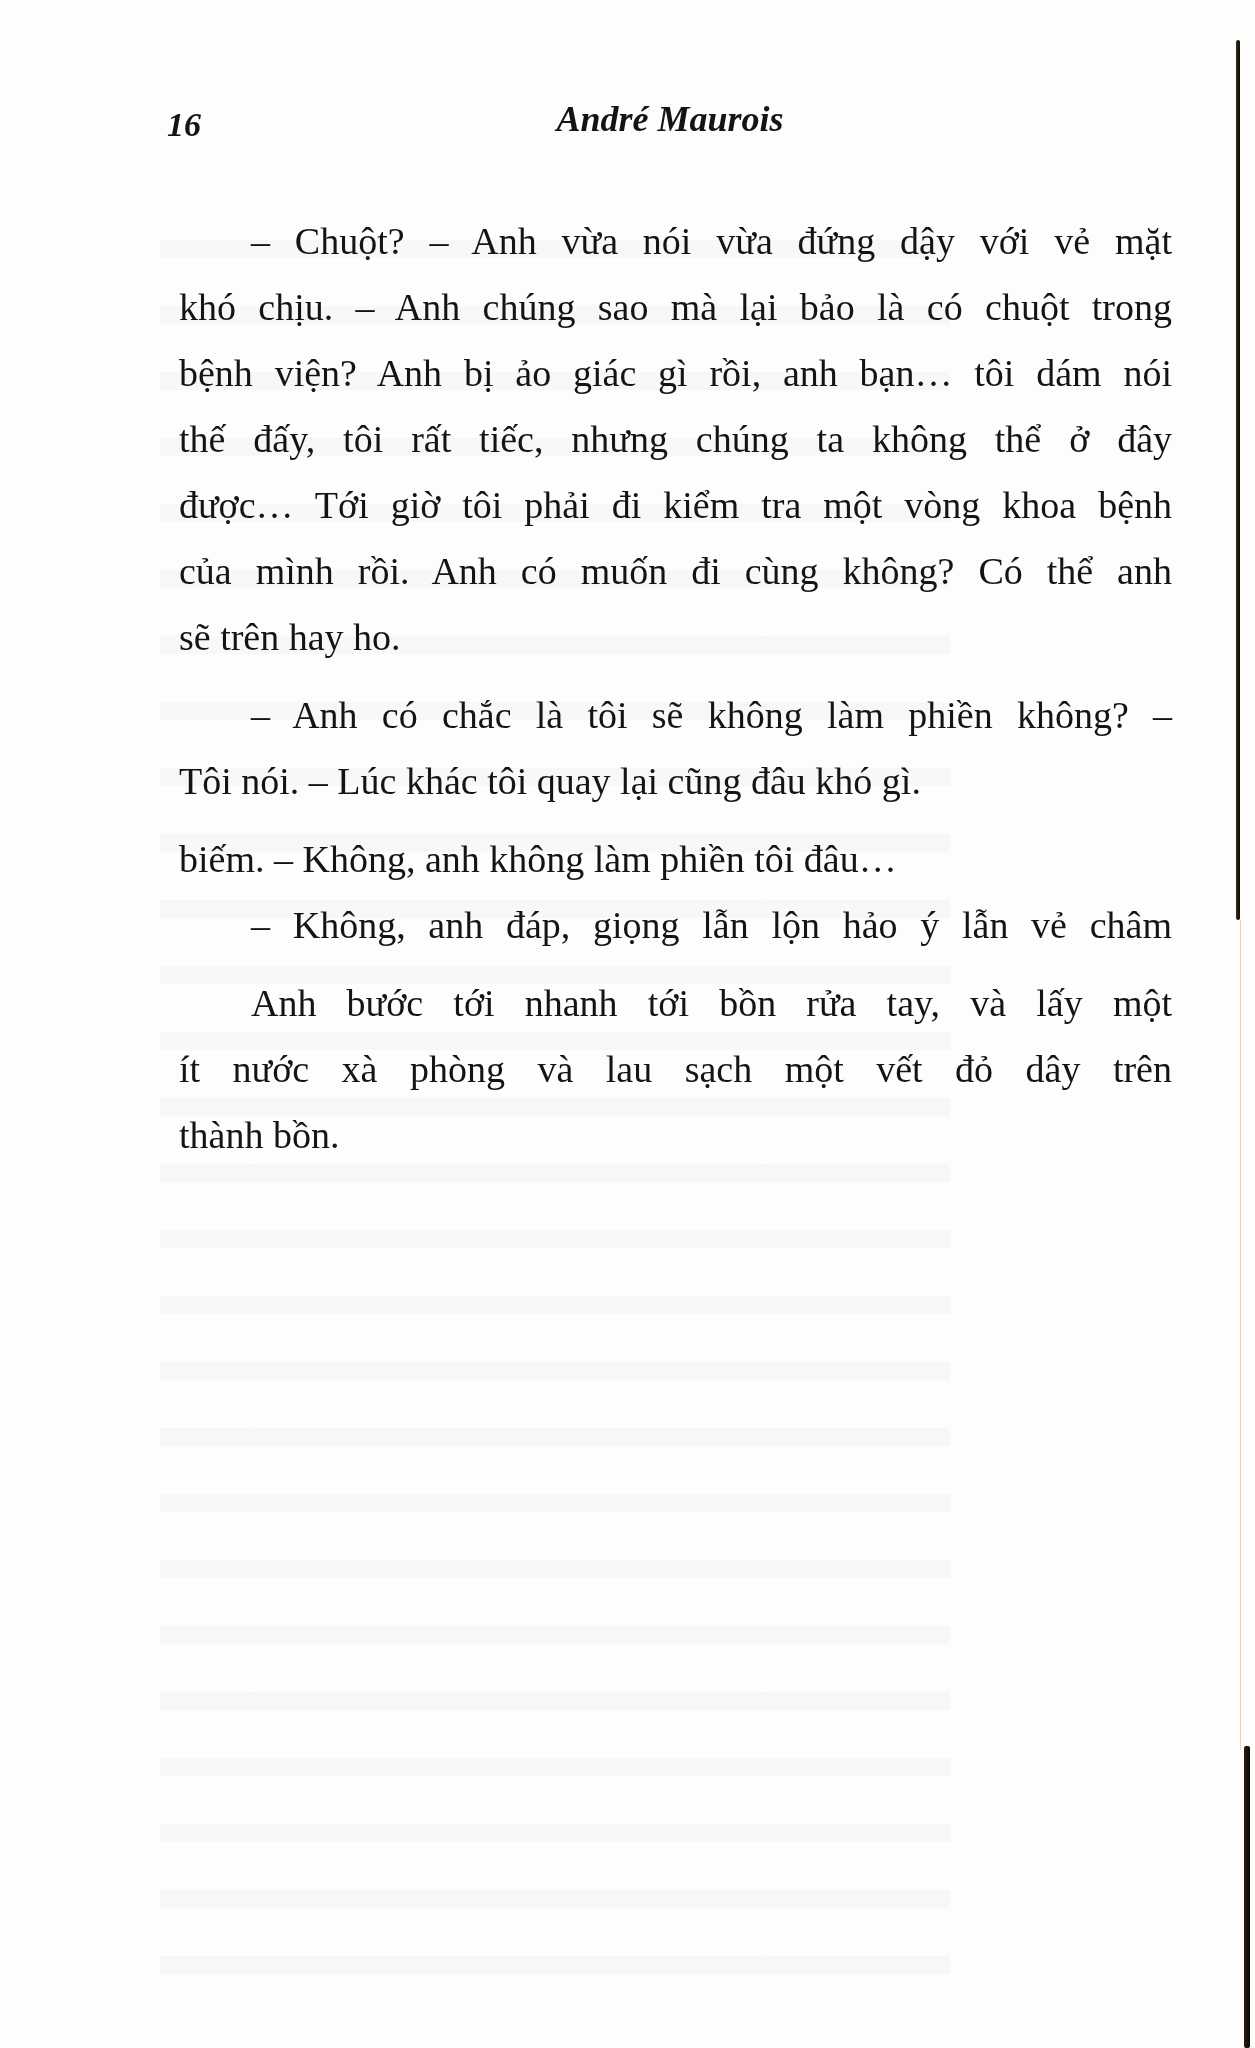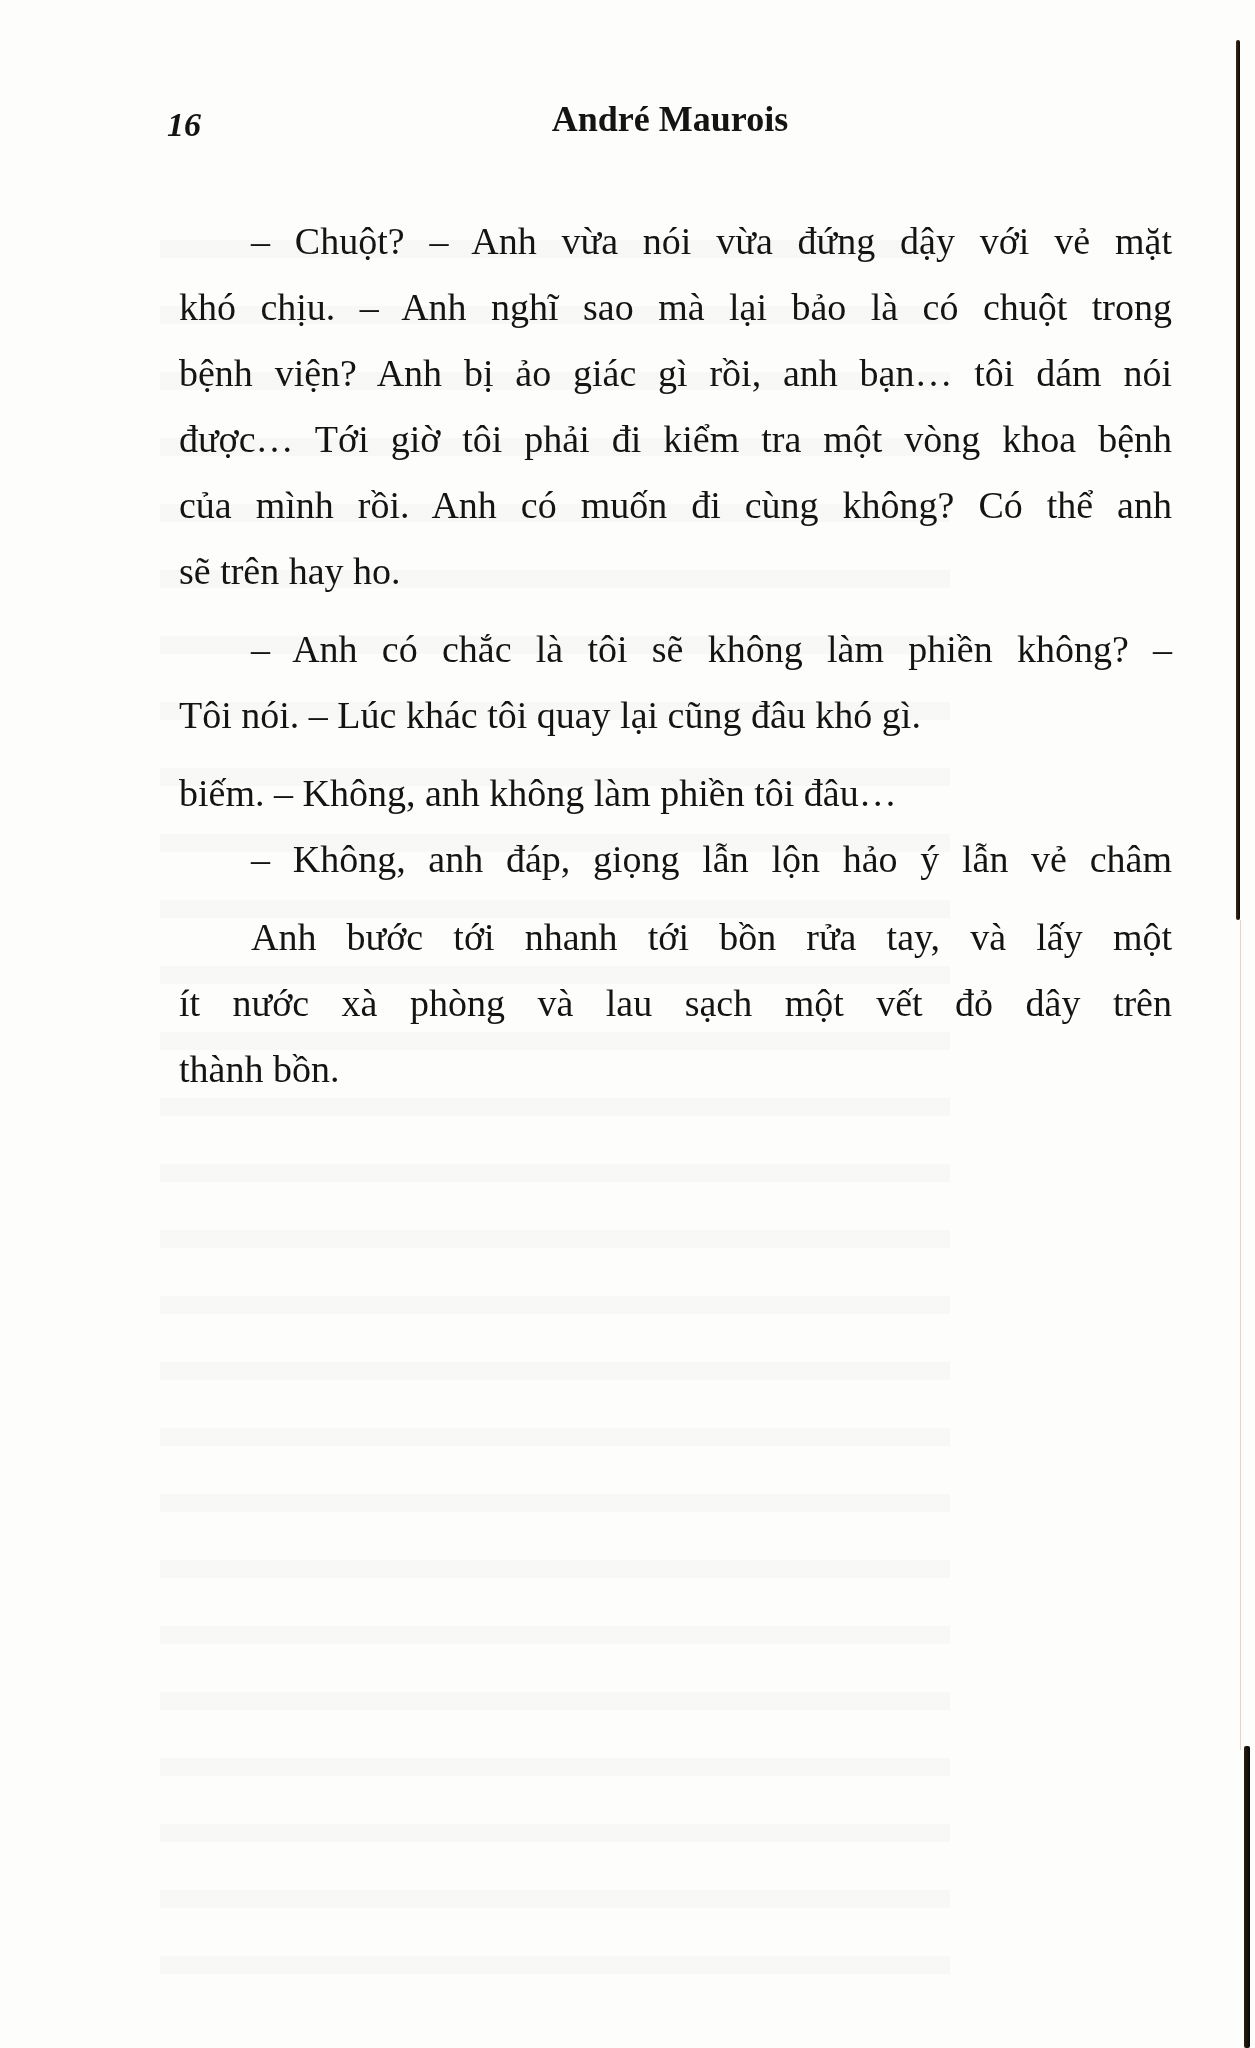--- a/index.html
+++ b/index.html
@@ -12,21 +12,21 @@
   .page { position:absolute; left:0; top:0; width:1040px; height:2048px;border-radius:19px; }
   .bleed { position:absolute; left:160px; right:90px; top:200px; bottom:60px;
     background:repeating-linear-gradient(180deg, transparent 0 40px, rgba(200,200,200,0.10) 40px 58px, transparent 58px 66px); }
   .edge-top { position:absolute; left:1236px; top:40px; width:4px; height:880px;
     background:linear-gradient(90deg,#3a2a18,#0d0a06); border-radius:2px; }
   .edge-thin { position:absolute; left:1240px; top:920px; width:1px; height:830px; background:#e8d2c0; }
   .edge-bot { position:absolute; left:1244px; top:1746px; width:6px; height:302px;
     background:linear-gradient(90deg,#2a1e12,#0a0805); border-radius:2px; }
   .running-head { position:absolute; top:98px; left:0; width:1255px; height:48px; }
   .page-num { position:absolute; left:167px; top:8px; font-style:italic; font-weight:bold; font-size:34px; }
-  .author { position:absolute; left:520px; top:0; width:300px; text-align:center; font-weight:bold; font-size:36px; }
+  .author { position:absolute; left:520px; top:0; width:300px; text-align:center; font-style:italic; font-weight:bold; font-size:36px; }
   .body-text { position:absolute; left:167px; top:208px; width:1005px; font-size:38px; line-height:66px; }
   .para { margin:0; text-indent:72px; text-align:justify; text-align-last:left; }
   .para + .para { margin-top:12px; }
   .line { display:block; text-align:justify; text-align-last:justify;margin-left:12px; }
   .line.last { text-align-last:left; }
 </style>
 </head>
 <body>
 
 <div class="page">
@@ -36,22 +36,23 @@
   <div class="edge-bot"></div>
 
   <div class="running-head">
     <span class="page-num">16</span>
     <span class="author">André Maurois</span>
   </div>
 
   <div class="body-text">
     <p class="para">
       <span class="line">– Chuột? – Anh vừa nói vừa đứng dậy với vẻ mặt</span>
-      <span class="line" style="text-indent:0">khó chịu. – Anh nghĩ sao mà lại bảo là có chuột trong</span>
+      <span class="line" style="text-indent:0">khó chịu. – Anh chúng sao mà lại bảo là có chuột trong</span>
       <span class="line" style="text-indent:0">bệnh viện? Anh bị ảo giác gì rồi, anh bạn… tôi dám nói</span>
+      <span class="line" style="text-indent:0">thế đấy, tôi rất tiếc, nhưng chúng ta không thể ở đây</span>
       <span class="line" style="text-indent:0">được… Tới giờ tôi phải đi kiểm tra một vòng khoa bệnh</span>
       <span class="line" style="text-indent:0">của mình rồi. Anh có muốn đi cùng không? Có thể anh</span>
       <span class="line last" style="text-indent:0">sẽ trên hay ho.</span>
     </p>
     <p class="para">
       <span class="line">– Anh có chắc là tôi sẽ không làm phiền không? –</span>
       <span class="line last" style="text-indent:0">Tôi nói. – Lúc khác tôi quay lại cũng đâu khó gì.</span>
     </p>
     <p class="para">
       <span class="line last" style="text-indent:0">biếm. – Không, anh không làm phiền tôi đâu…</span>

